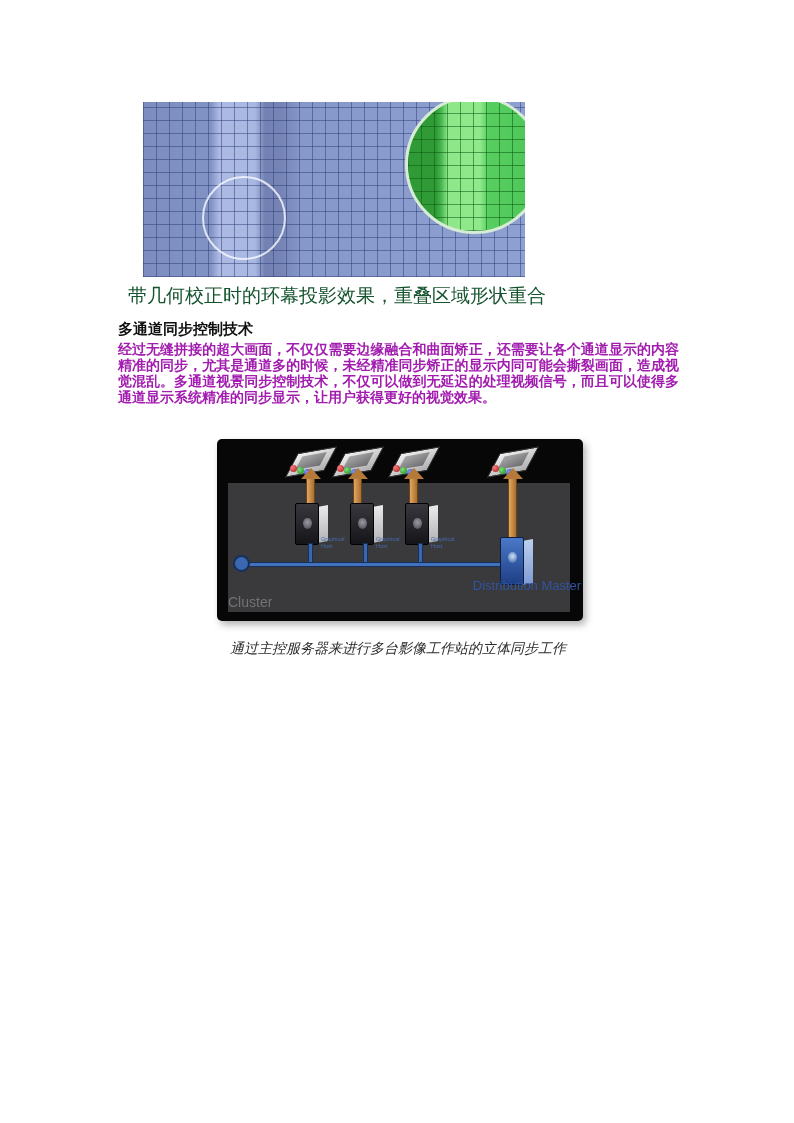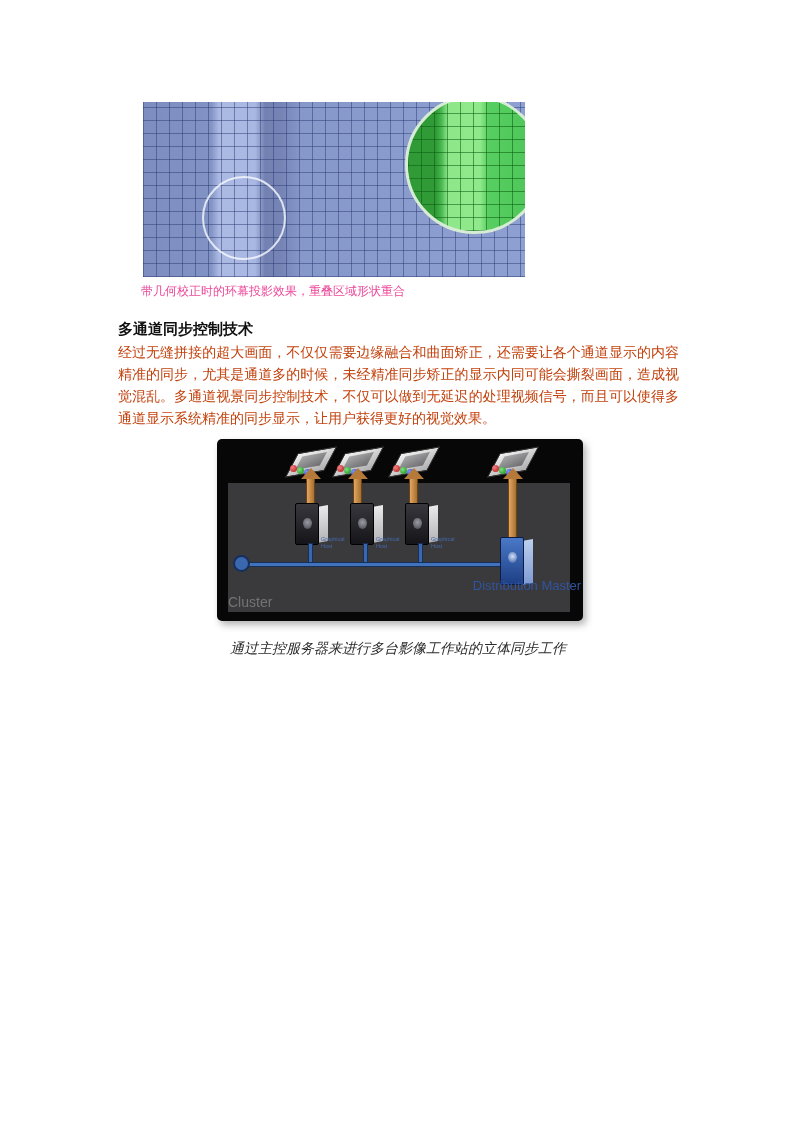--- a/index.html
+++ b/index.html
@@ -26,25 +26,25 @@
     border:3px solid #d6ecd4;overflow:hidden;
     background-color:#52cc5c;
     background-image:
       repeating-linear-gradient(0deg, rgba(9,92,14,.55) 0 1px, transparent 1px 13px),
       repeating-linear-gradient(90deg, rgba(9,92,14,.55) 0 1px, transparent 1px 13px),
       linear-gradient(90deg,#2f9a36 0px,#2f9a36 28px,#45b54e 33px,#8ee88a 40px,
                       #90ea8c 72px,#57ce60 80px,#4cc457 133px);
   }
 
   
-  .caption1{left:141px;top:283px;font-size:12px;color:#ec4899;white-space:nowrap;}
+  .caption1{left:128px;top:283px;font-size:19px;color:#14532d;white-space:nowrap;}
   .heading{left:118px;top:320px;font-size:15px;font-weight:bold;color:#101010;
            font-family:"Liberation Sans", sans-serif;white-space:nowrap;text-align:right;}
-  .para{left:118px;top:342px;width:561px;font-size:14px;line-height:22px;
-        text-align:justify;text-justify:inter-ideograph;color:#c2410c;}
+  .para{left:118px;top:342px;width:561px;font-size:14px;line-height:16px;
+        text-align:justify;text-justify:inter-ideograph;color:#a21caf;font-weight:bold;}
   .caption2{left:118px;top:640px;width:560px;text-align:center;font-size:14px;color:#2b2b2b;font-style:italic;}
 
   
   .diagram{
     left:217px;top:439px;width:366px;height:182px;background:#070707;
     border-radius:5px;box-shadow:3px 4px 7px rgba(90,90,90,.45);overflow:hidden;
   }
   .inner-panel{left:11px;top:44px;width:342px;height:129px;background:#3a3a3c;}
 
   .monitor{width:46px;height:26px;}

